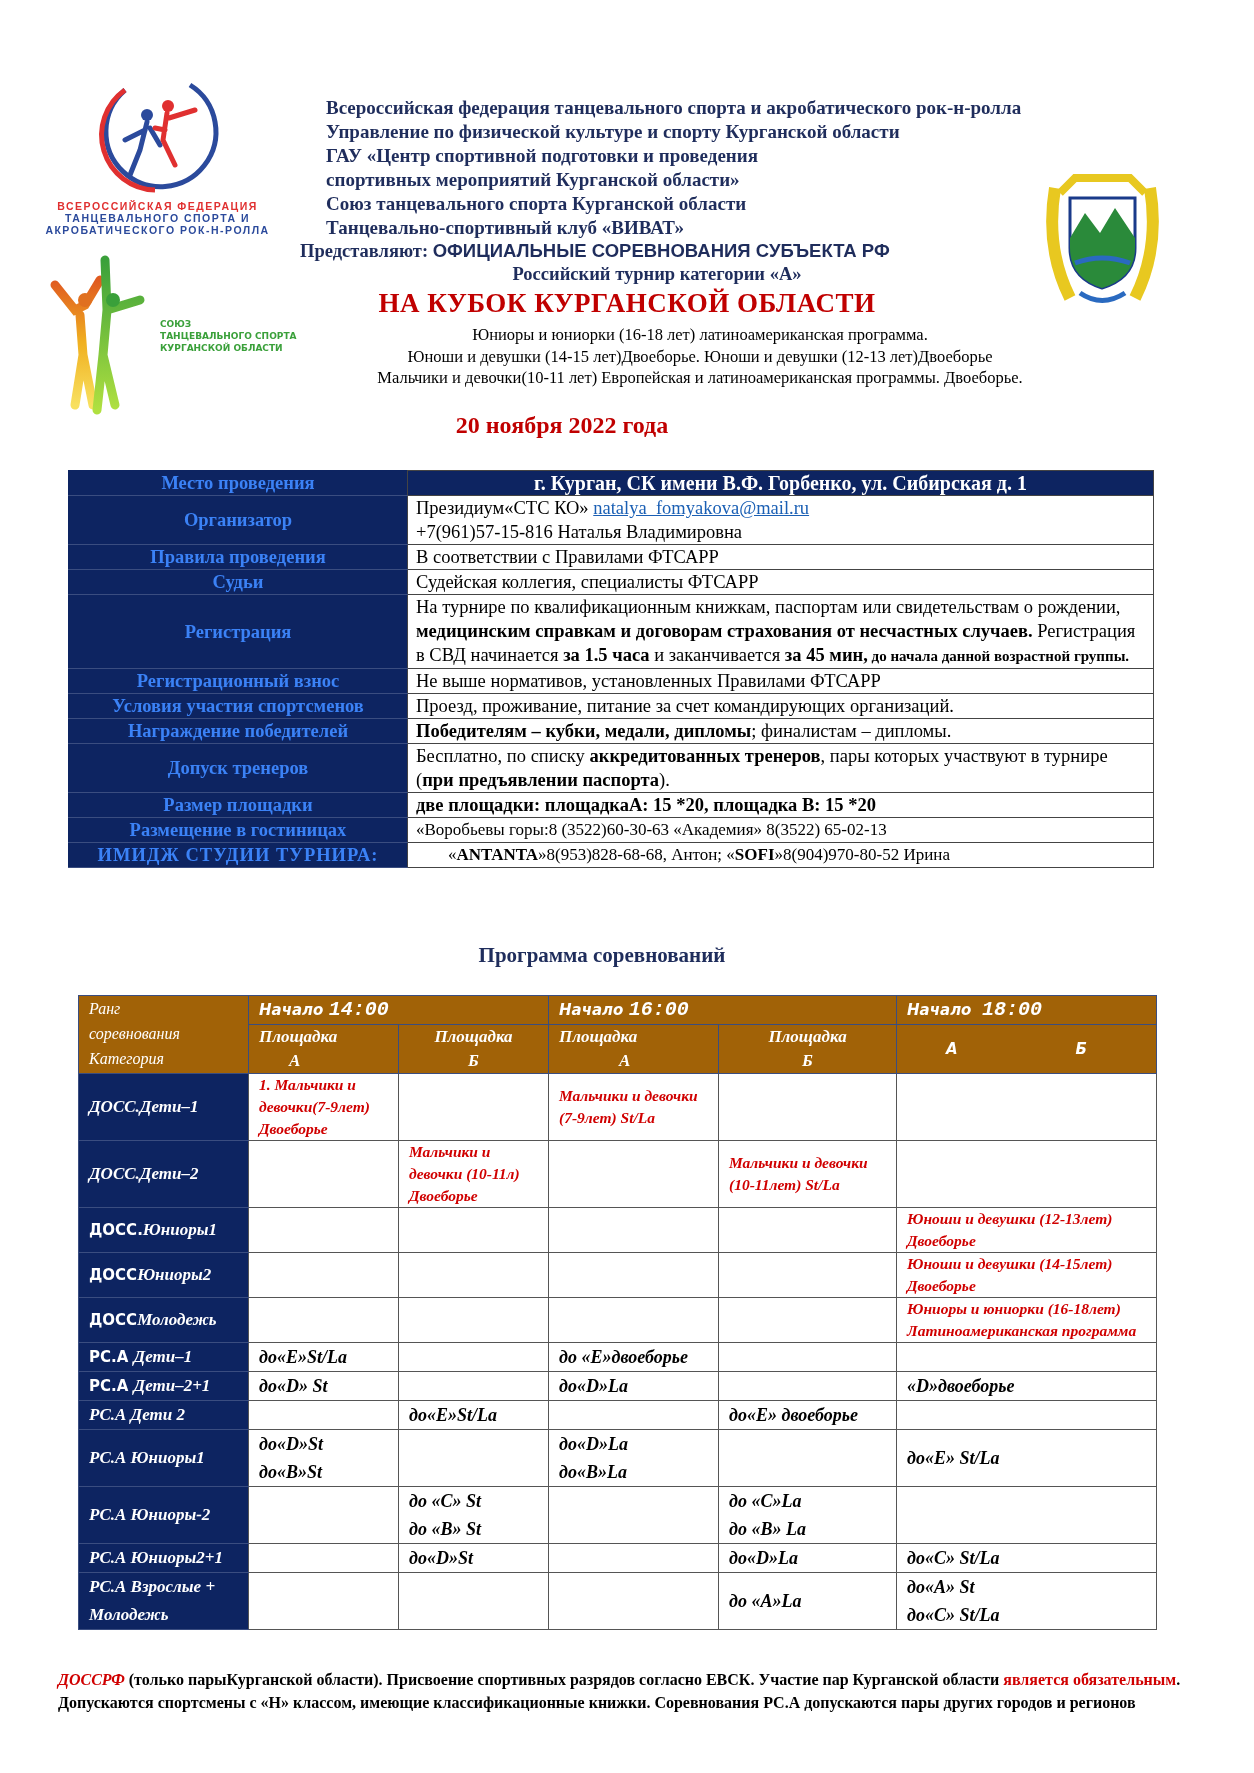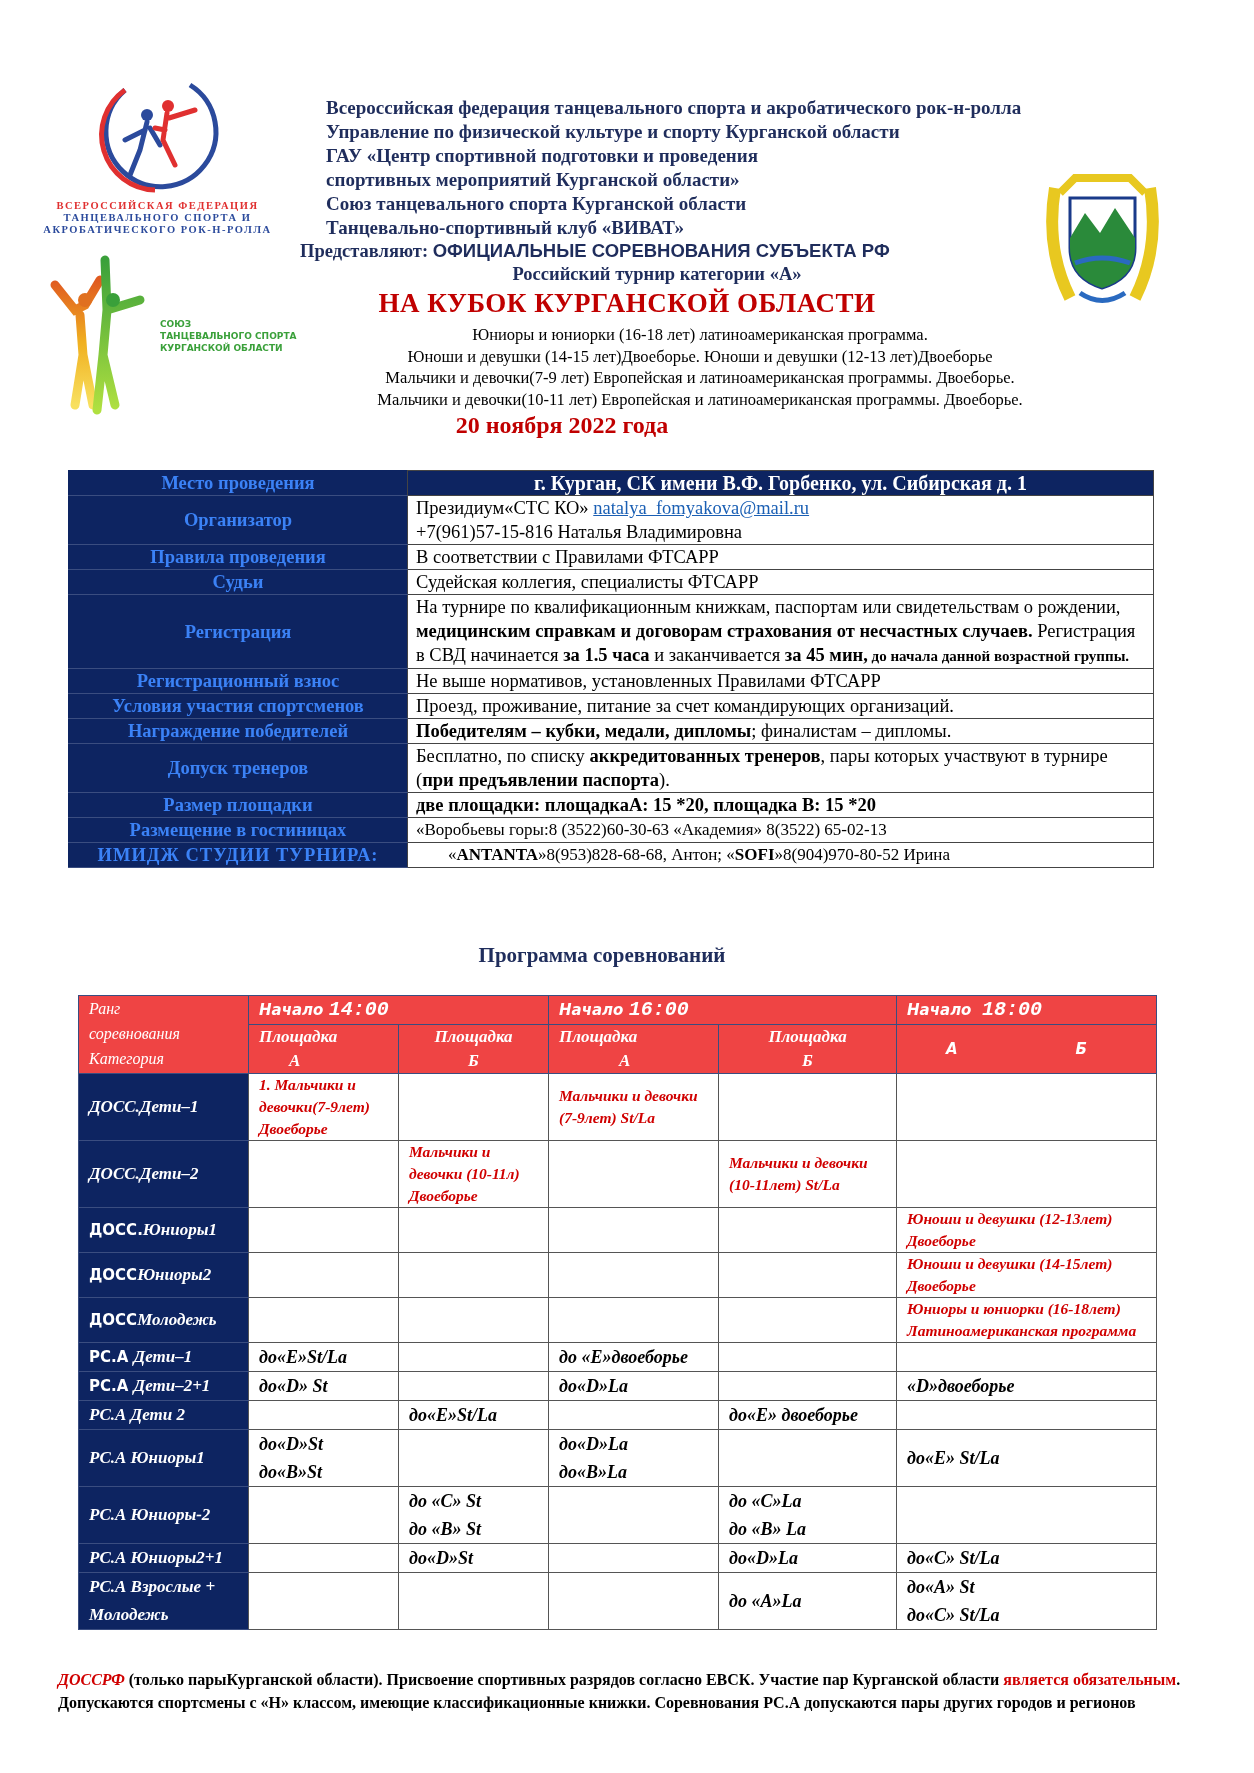--- a/index.html
+++ b/index.html
@@ -2,21 +2,21 @@
 <html><head>
 <meta charset="utf-8">
 <style>
   html, body { margin:0; padding:0; background:#ffffff; }
   body { width:1254px; height:1773px; position:relative; overflow:hidden;
          font-family:"Liberation Serif", serif; color:#000; }
   .abs { position:absolute; }
   
   .logo-fed { left:95px; top:70px; width:130px; height:130px; }
   .logo-fed-text { left:30px; top:200px; width:255px; text-align:center;
-     font-family:Liberation Serif, serif; font-weight:bold; font-size:10.5px; letter-spacing:1.5px; line-height:12px; }
+     font-family:Liberation Sans, sans-serif; font-weight:bold; font-size:10.5px; letter-spacing:1.5px; line-height:12px; }
   .logo-fed-text .r { color:#e03030; }
   .logo-fed-text .b { color:#2b4a9c; }
   .logo-union { left:45px; top:255px; width:110px; height:160px; }
   .logo-union-text { left:160px; top:318px; font-family:"DejaVu Sans", sans-serif; font-size:9px;
      color:#3aa03a; line-height:12px; font-weight:bold; }
   .coat { left:1040px; top:168px; width:125px; height:145px; }
 
   .org-lines { left:296px; top:96px; width:800px; color:#1f2d5c; font-weight:bold; font-size:19px; line-height:24px; }
   .org-lines div { white-space:nowrap;margin-left:30px; }
   .presents { left:300px; top:240px; color:#1f2d5c; font-weight:bold; font-size:18.5px; white-space:nowrap; }
@@ -36,21 +36,21 @@
   table.info a { color:#1a5fb4; text-decoration:underline; }
   .b { font-weight:bold; }
   .small-b { font-weight:bold; font-size:15px; }
   .caps-sans { font-size:16px; letter-spacing:1px; }
 
   .prog-title { left:0; width:1254px; top:943px; text-align:center; color:#1f2d5c; font-weight:bold; font-size:21px; padding-right:50px; box-sizing:border-box; }
 
   
   table.sched { position:absolute; left:78px; top:995px; width:1078px; border-collapse:collapse; table-layout:fixed; }
   table.sched td { border:1.5px solid #555; font-style:italic; font-weight:bold; font-size:18px; line-height:28px; padding:0 10px; vertical-align:middle; }
-  table.sched .hd { background:#ef4444; color:#fff; border-color:#3a4d80; }
+  table.sched .hd { background:#a16207; color:#fff; border-color:#3a4d80; }
   table.sched .hd-time { font-family:"DejaVu Sans", sans-serif; font-size:15px; font-style:italic; }
   table.sched .hd-time .t { font-size:20px; font-weight:bold;font-family:Liberation Mono, monospace; }
   table.sched .hd-site { text-align:center; font-size:17px; line-height:24px; }
   table.sched .hd-site.left { text-align:left; }
   table.sched .hd-rank { font-size:16px; line-height:25px; font-weight:normal; font-style:italic; vertical-align:top; }
   table.sched .hd-ab { font-family:"DejaVu Sans", sans-serif; font-size:15px; text-align:center; }
   table.sched td.cat { background:#0d2461; color:#fff; font-size:17px; border-color:#3a4d80; border-right:1.5px solid #555; }
   table.sched td.cat .pre { font-family:"DejaVu Sans", sans-serif; font-style:normal; font-size:15px; }
   table.sched td.red { color:#d00000; font-size:15.5px; line-height:22px; }
   table.sched td.blk { color:#000; font-size:18px; }
@@ -112,21 +112,20 @@
   <div>спортивных мероприятий Курганской области»</div>
   <div>Союз танцевального спорта Курганской области</div>
   <div>Танцевально-спортивный клуб «ВИВАТ»</div>
 </div>
 <div class="abs presents"><span>Представляют: </span><span class="caps">ОФИЦИАЛЬНЫЕ СОРЕВНОВАНИЯ СУБЪЕКТА РФ</span></div>
 <div class="abs category">Российский турнир категории «А»</div>
 <div class="abs cup">НА КУБОК КУРГАНСКОЙ ОБЛАСТИ</div>
 <div class="abs groups">
   <div>Юниоры и юниорки (16-18 лет) латиноамериканская программа.</div>
   <div>Юноши и девушки (14-15 лет)Двоеборье. Юноши и девушки (12-13 лет)Двоеборье</div>
-  <div>Мальчики и девочки(7-9 лет) Европейская и латиноамериканская программы. Двоеборье.</div>
   <div>Мальчики и девочки(10-11 лет) Европейская и латиноамериканская программы. Двоеборье.</div>
 </div>
 <div class="abs date">20 ноября 2022 года</div>
 
 <table class="info">
   <tbody>
       <tr class="head">
     <td class="k">Место проведения</td>
     <td class="v">г. Курган, СК имени В.Ф. Горбенко,  ул. Сибирская д. 1</td>
   </tr>

